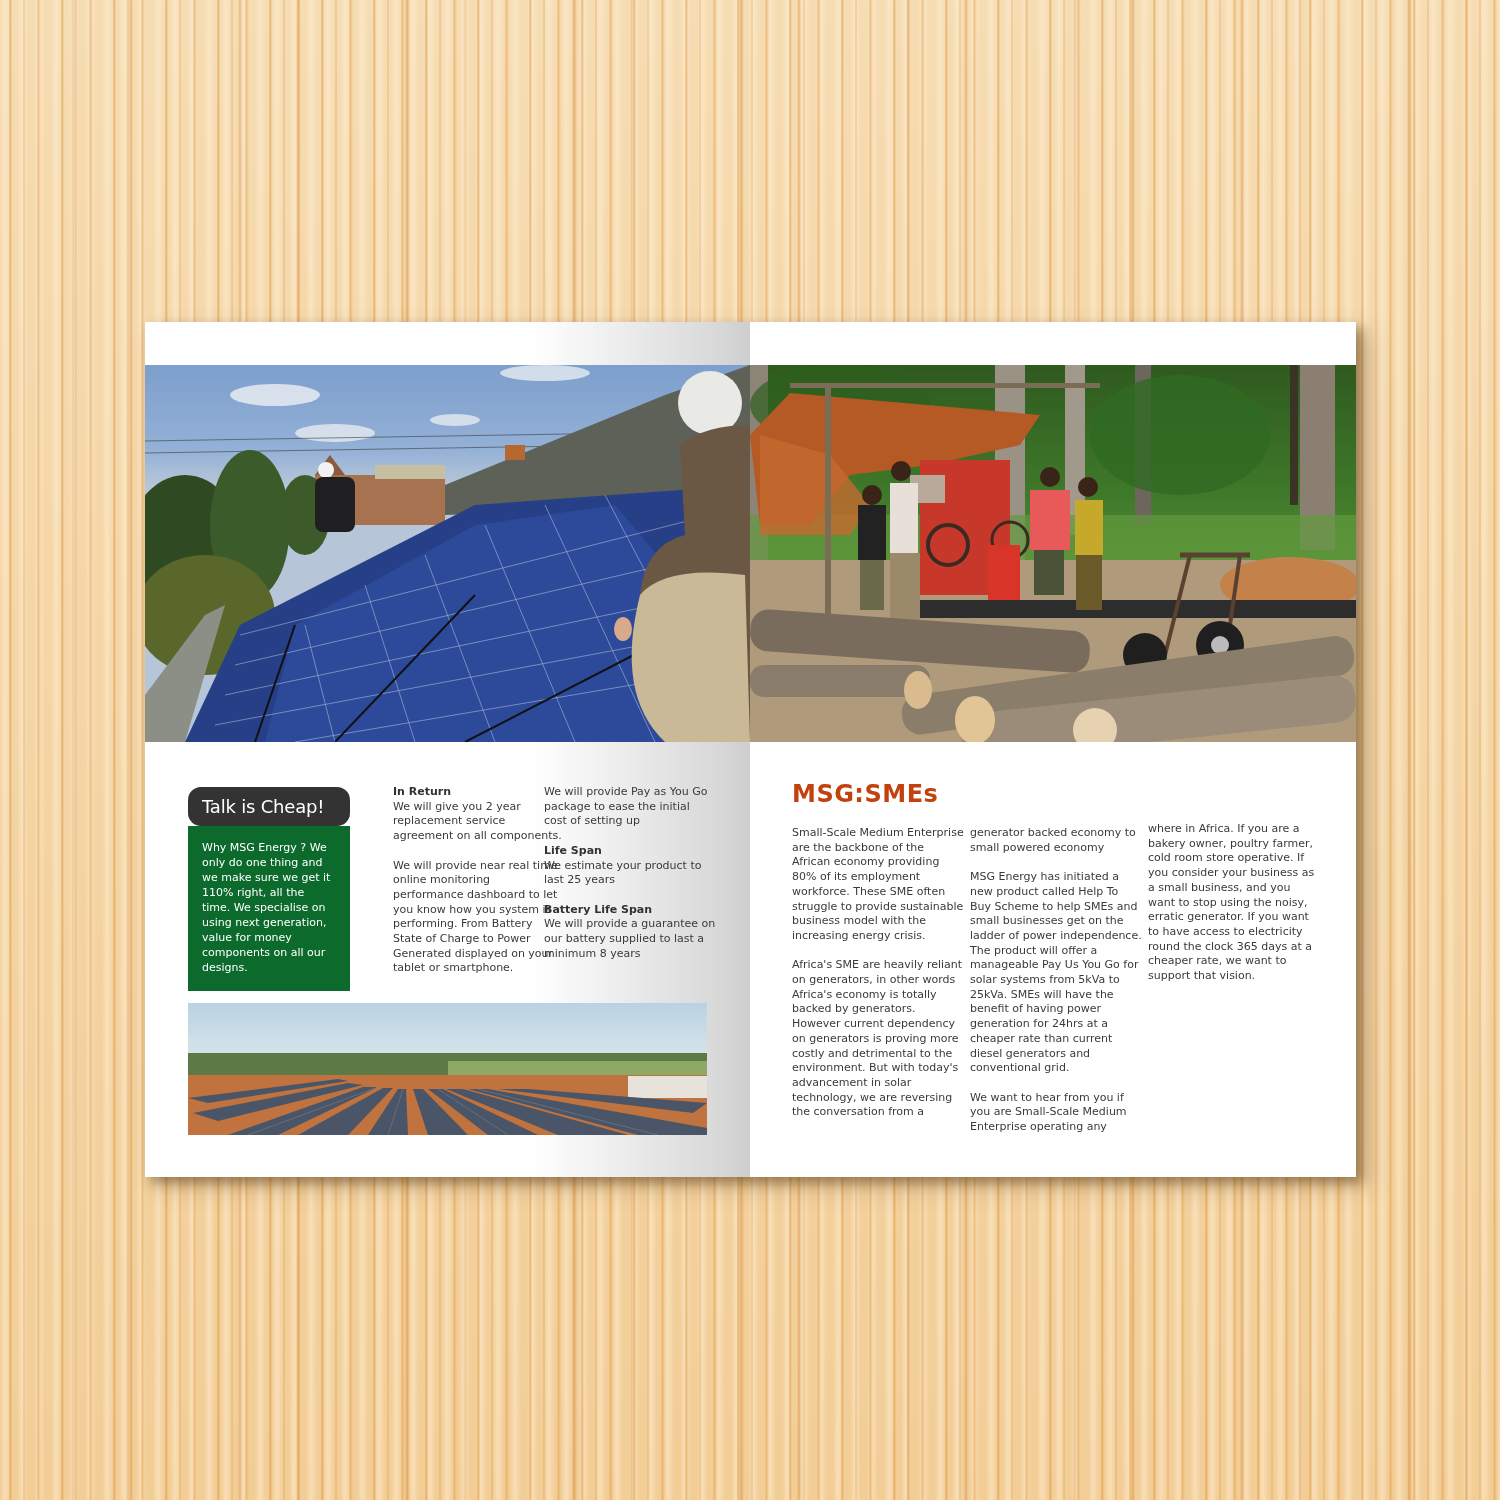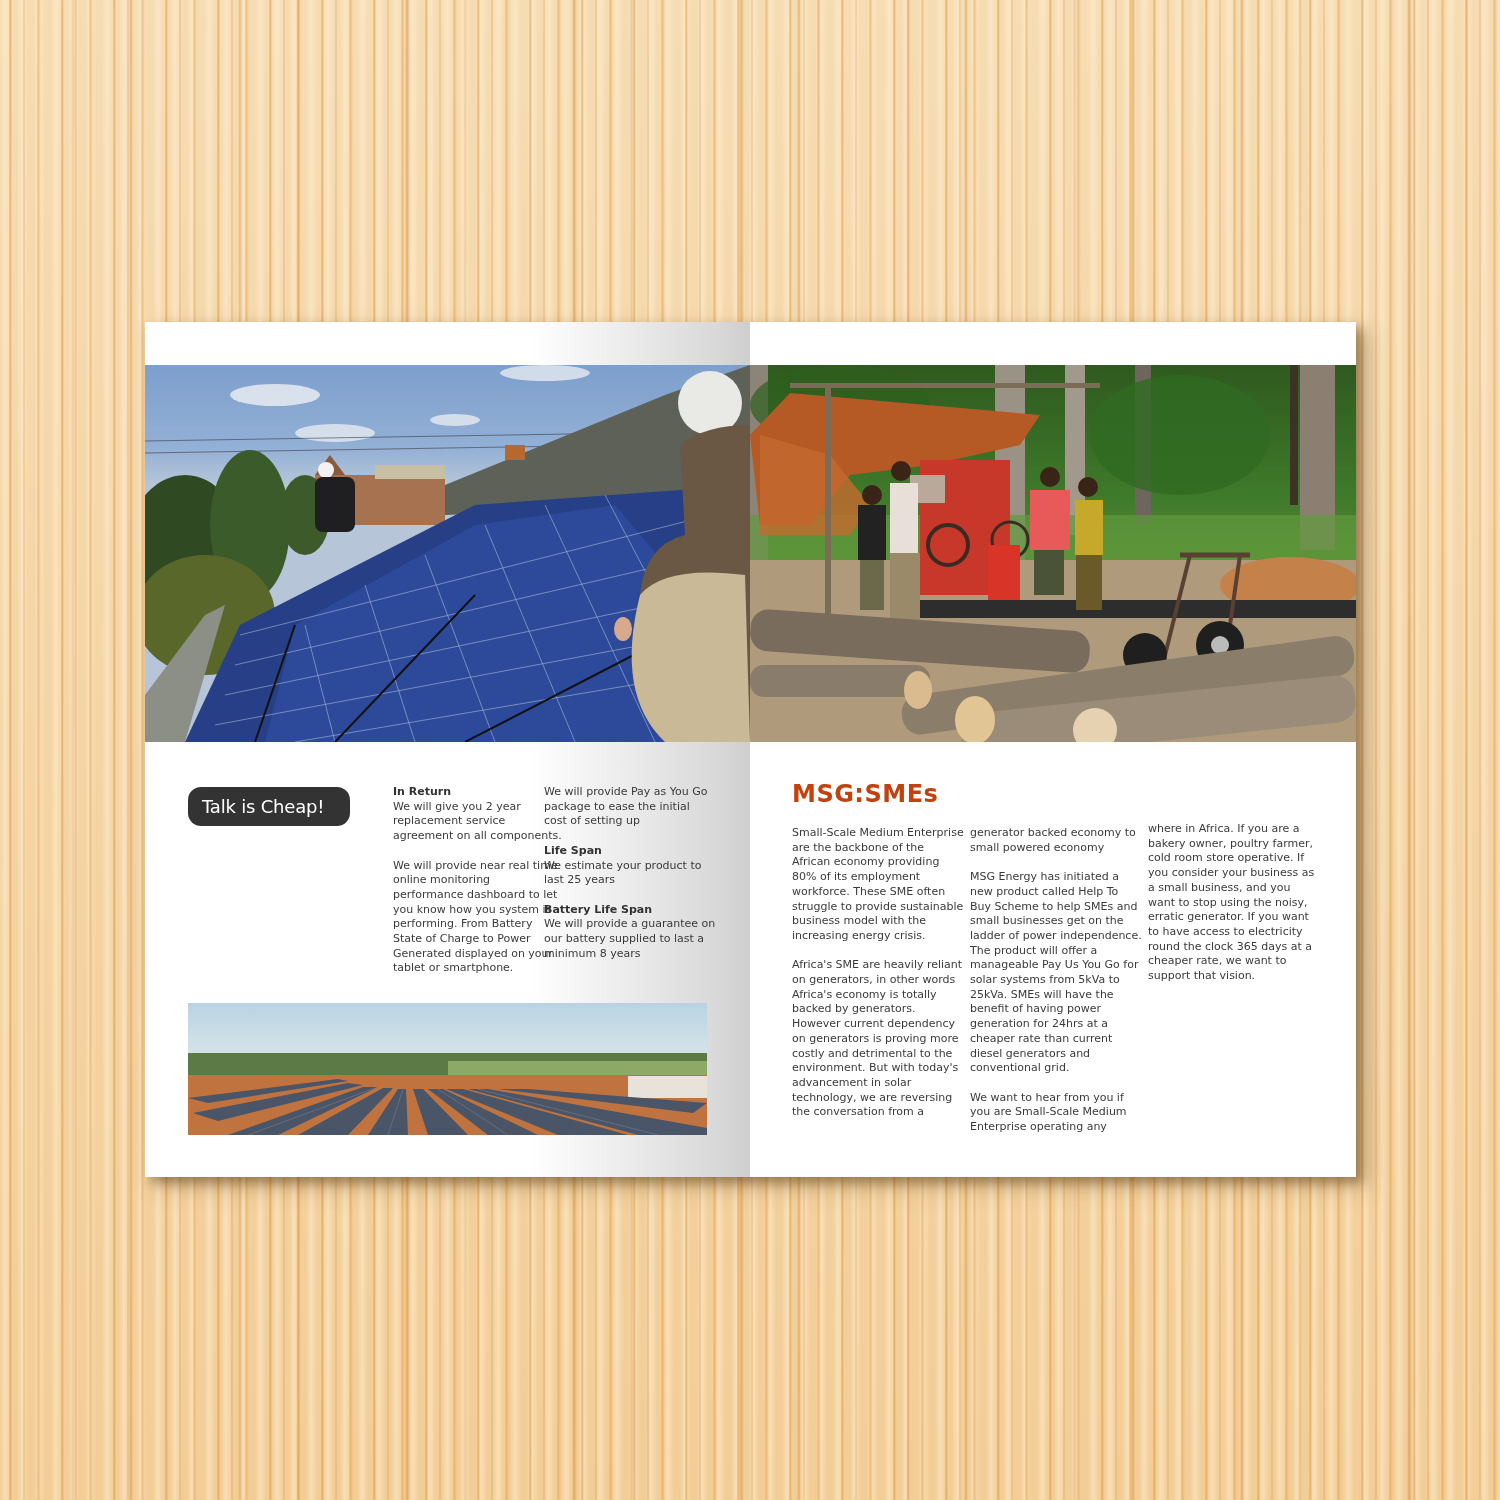--- a/index.html
+++ b/index.html
@@ -150,20 +150,21 @@
 
         <circle cx="565" cy="38" r="32" fill="#e9e9e6"></circle>
         <path d="M535,80 Q560,60 605,60 L605,377 L520,377 Q480,330 495,230 Q500,180 540,170 Z" fill="#6b5844"></path>
         <path d="M495,230 Q520,200 600,210 L605,377 L520,377 Q470,330 495,230 Z" fill="#c9b996"></path>
         <ellipse cx="478" cy="264" rx="9" ry="12" fill="#d8a98a"></ellipse>
       </svg>
     </div>
 
     <div class="cheap-box">
       <div class="cheap-title">Talk is Cheap!</div>
+      <div class="cheap-body">Why MSG Energy ? We only do one thing and we make sure we get it 110% right, all the time. We specialise on using next generation, value for money components on all our designs.</div>
     </div>
 
     <div class="col col-left-1">
       <h4>In Return</h4>
       <p>We will give you 2 year replacement service agreement on all components.</p>
       <p>We will provide near real time online monitoring performance dashboard to let you know how you system is performing. From Battery State of Charge to Power Generated displayed on your tablet or smartphone.</p>
     </div>
 
     <div class="col col-left-2">
       <p>We will provide Pay as You Go package to ease the initial cost of setting up</p>

